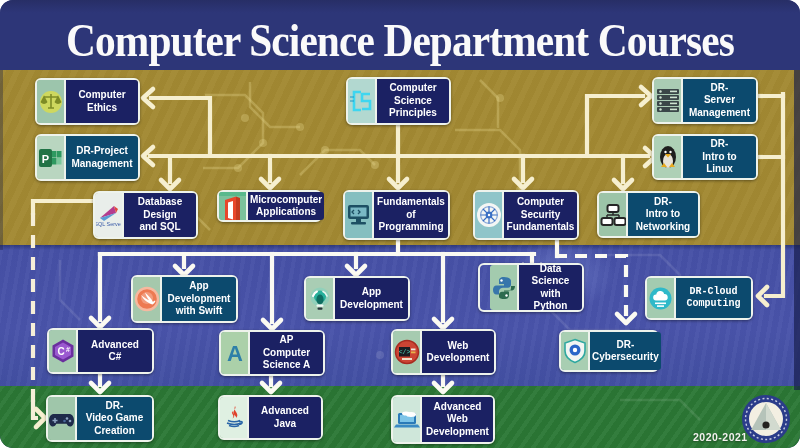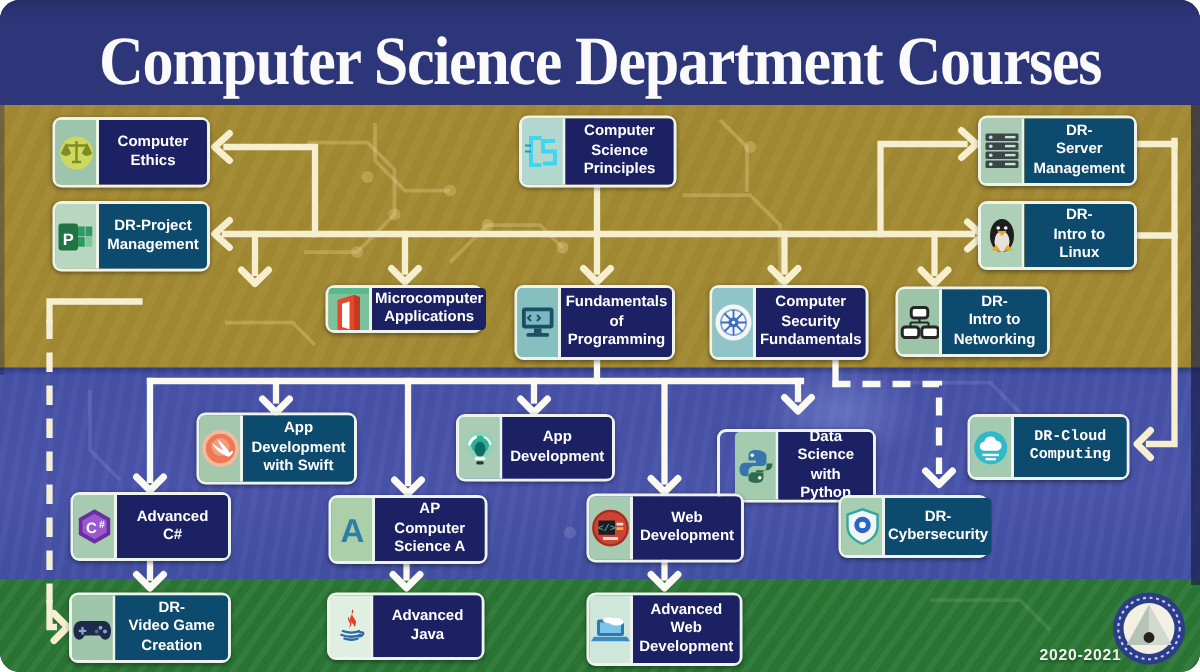--- a/index.html
+++ b/index.html
@@ -220,20 +220,31 @@
           <circle cx="8.5" cy="8" r="1.2" fill="#fff"></circle>
           <circle cx="13.5" cy="8" r="1.2" fill="#fff"></circle>
           <path d="M8,10 h6 l-3,3.5 Z" fill="#e8a91e"></path>
           <path d="M4,23 h6 l-3,-4 Z" fill="#e8a91e"></path>
           <path d="M12,23 h6 l-3,-4 Z" fill="#e8a91e"></path>
         </svg>
       </div>
  <div class="tx">DR-<br>Intro to<br>Linux</div>
 </div>
 
+<div class="box" style="left:93px;top:191px;width:105px;height:48px;">
+ <div class="ic" style="background:#e9eeea;">
+        <svg width="25" height="26">
+          <path d="M4,16 L18,4 l2,7 Z" fill="#b43c8f"></path>
+          <path d="M4,16 L20,11 l-12,8 Z" fill="#5a9bd4"></path>
+          <path d="M18,4 l4,3 -2,4 Z" fill="#e2483c"></path>
+          <text x="12.5" y="24" font-size="5.5" fill="#3a5ba8" text-anchor="middle" font-family="Liberation Sans">SQL Server</text>
+        </svg>
+      </div>
+ <div class="tx">Database<br>Design<br>and SQL</div>
+</div>
 <div class="box" style="left:217px;top:190px;width:105px;height:32px;">
  <div class="ic" style="background:#7cc29c;">
         <svg width="27" height="45" viewBox="0 0 27 45">
           <rect x="0" y="0" width="27" height="12" fill="#59b98c"></rect>
           <text x="13" y="8" font-size="6" fill="#e8f2ea" text-anchor="middle" font-family="Liberation Sans">Office</text>
           <path d="M6,16 L17,12.5 V40 L6,36.5 Z" fill="#e8472b"></path>
           <path d="M17,12.5 L21,14 V38.5 L17,40 Z" fill="#c43a20"></path>
           <path d="M9,18.5 L14,17 V35.5 L9,34 Z" fill="#fff"></path>
         </svg>
       </div>
@@ -299,21 +310,21 @@
           <circle cx="12" cy="10.5" r="6" fill="#28b09c"></circle>
           <ellipse cx="12" cy="13.5" rx="3.6" ry="5" fill="#0f6e62"></ellipse>
           <rect x="8.5" y="18.5" width="7" height="2.2" rx="1" fill="#f4faf6"></rect>
           <rect x="9.5" y="21.5" width="5" height="2.2" rx="1" fill="#28343a"></rect>
           <path d="M5,10 q1.5,-3.5 4,-4.5" stroke="#fff" stroke-width="2" fill="none" stroke-linecap="round"></path>
           <path d="M19,10 q-1.5,-3.5 -4,-4.5" stroke="#e8f6ee" stroke-width="1.6" fill="none" stroke-linecap="round"></path>
         </svg>
       </div>
  <div class="tx">App<br>Development</div>
 </div>
-<div class="box" style="left:478px;top:286px;width:106px;height:49px;padding-left:10px;">
+<div class="box" style="left:478px;top:263px;width:106px;height:49px;padding-left:10px;">
  <div class="ic" style="background:#a3cbae;">
         <svg width="26" height="26">
           <path d="M13,2 c-4,0 -5,1.8 -5,3.8 V9 h5 v1.5 H5.5 c-2.3,0 -3.5,2 -3.5,4.5 s1.2,4.5 3.5,4.5 H8 v-3 c0,-2.3 1.8,-3.8 4,-3.8 h5 c1.8,0 3,-1.4 3,-3.2 V5.8 C20,3.8 17,2 13,2 Z" fill="#3776ab"></path>
           <path d="M13,24 c4,0 5,-1.8 5,-3.8 V17 h-5 v-1.5 h7.5 c2.3,0 3.5,-2 3.5,-4.5 h-4 v2 c0,2.3 -1.8,3.8 -4,3.8 h-5 c-1.8,0 -3,1.4 -3,3.2 v2.2 C8,22.2 9,24 13,24 Z" fill="#2e6b4f"></path>
           <circle cx="10.5" cy="5.5" r="1.2" fill="#fff"></circle>
           <circle cx="15.5" cy="20.5" r="1.2" fill="#fff"></circle>
         </svg>
       </div>
  <div class="tx">Data Science<br>with<br>Python</div>
 </div>

